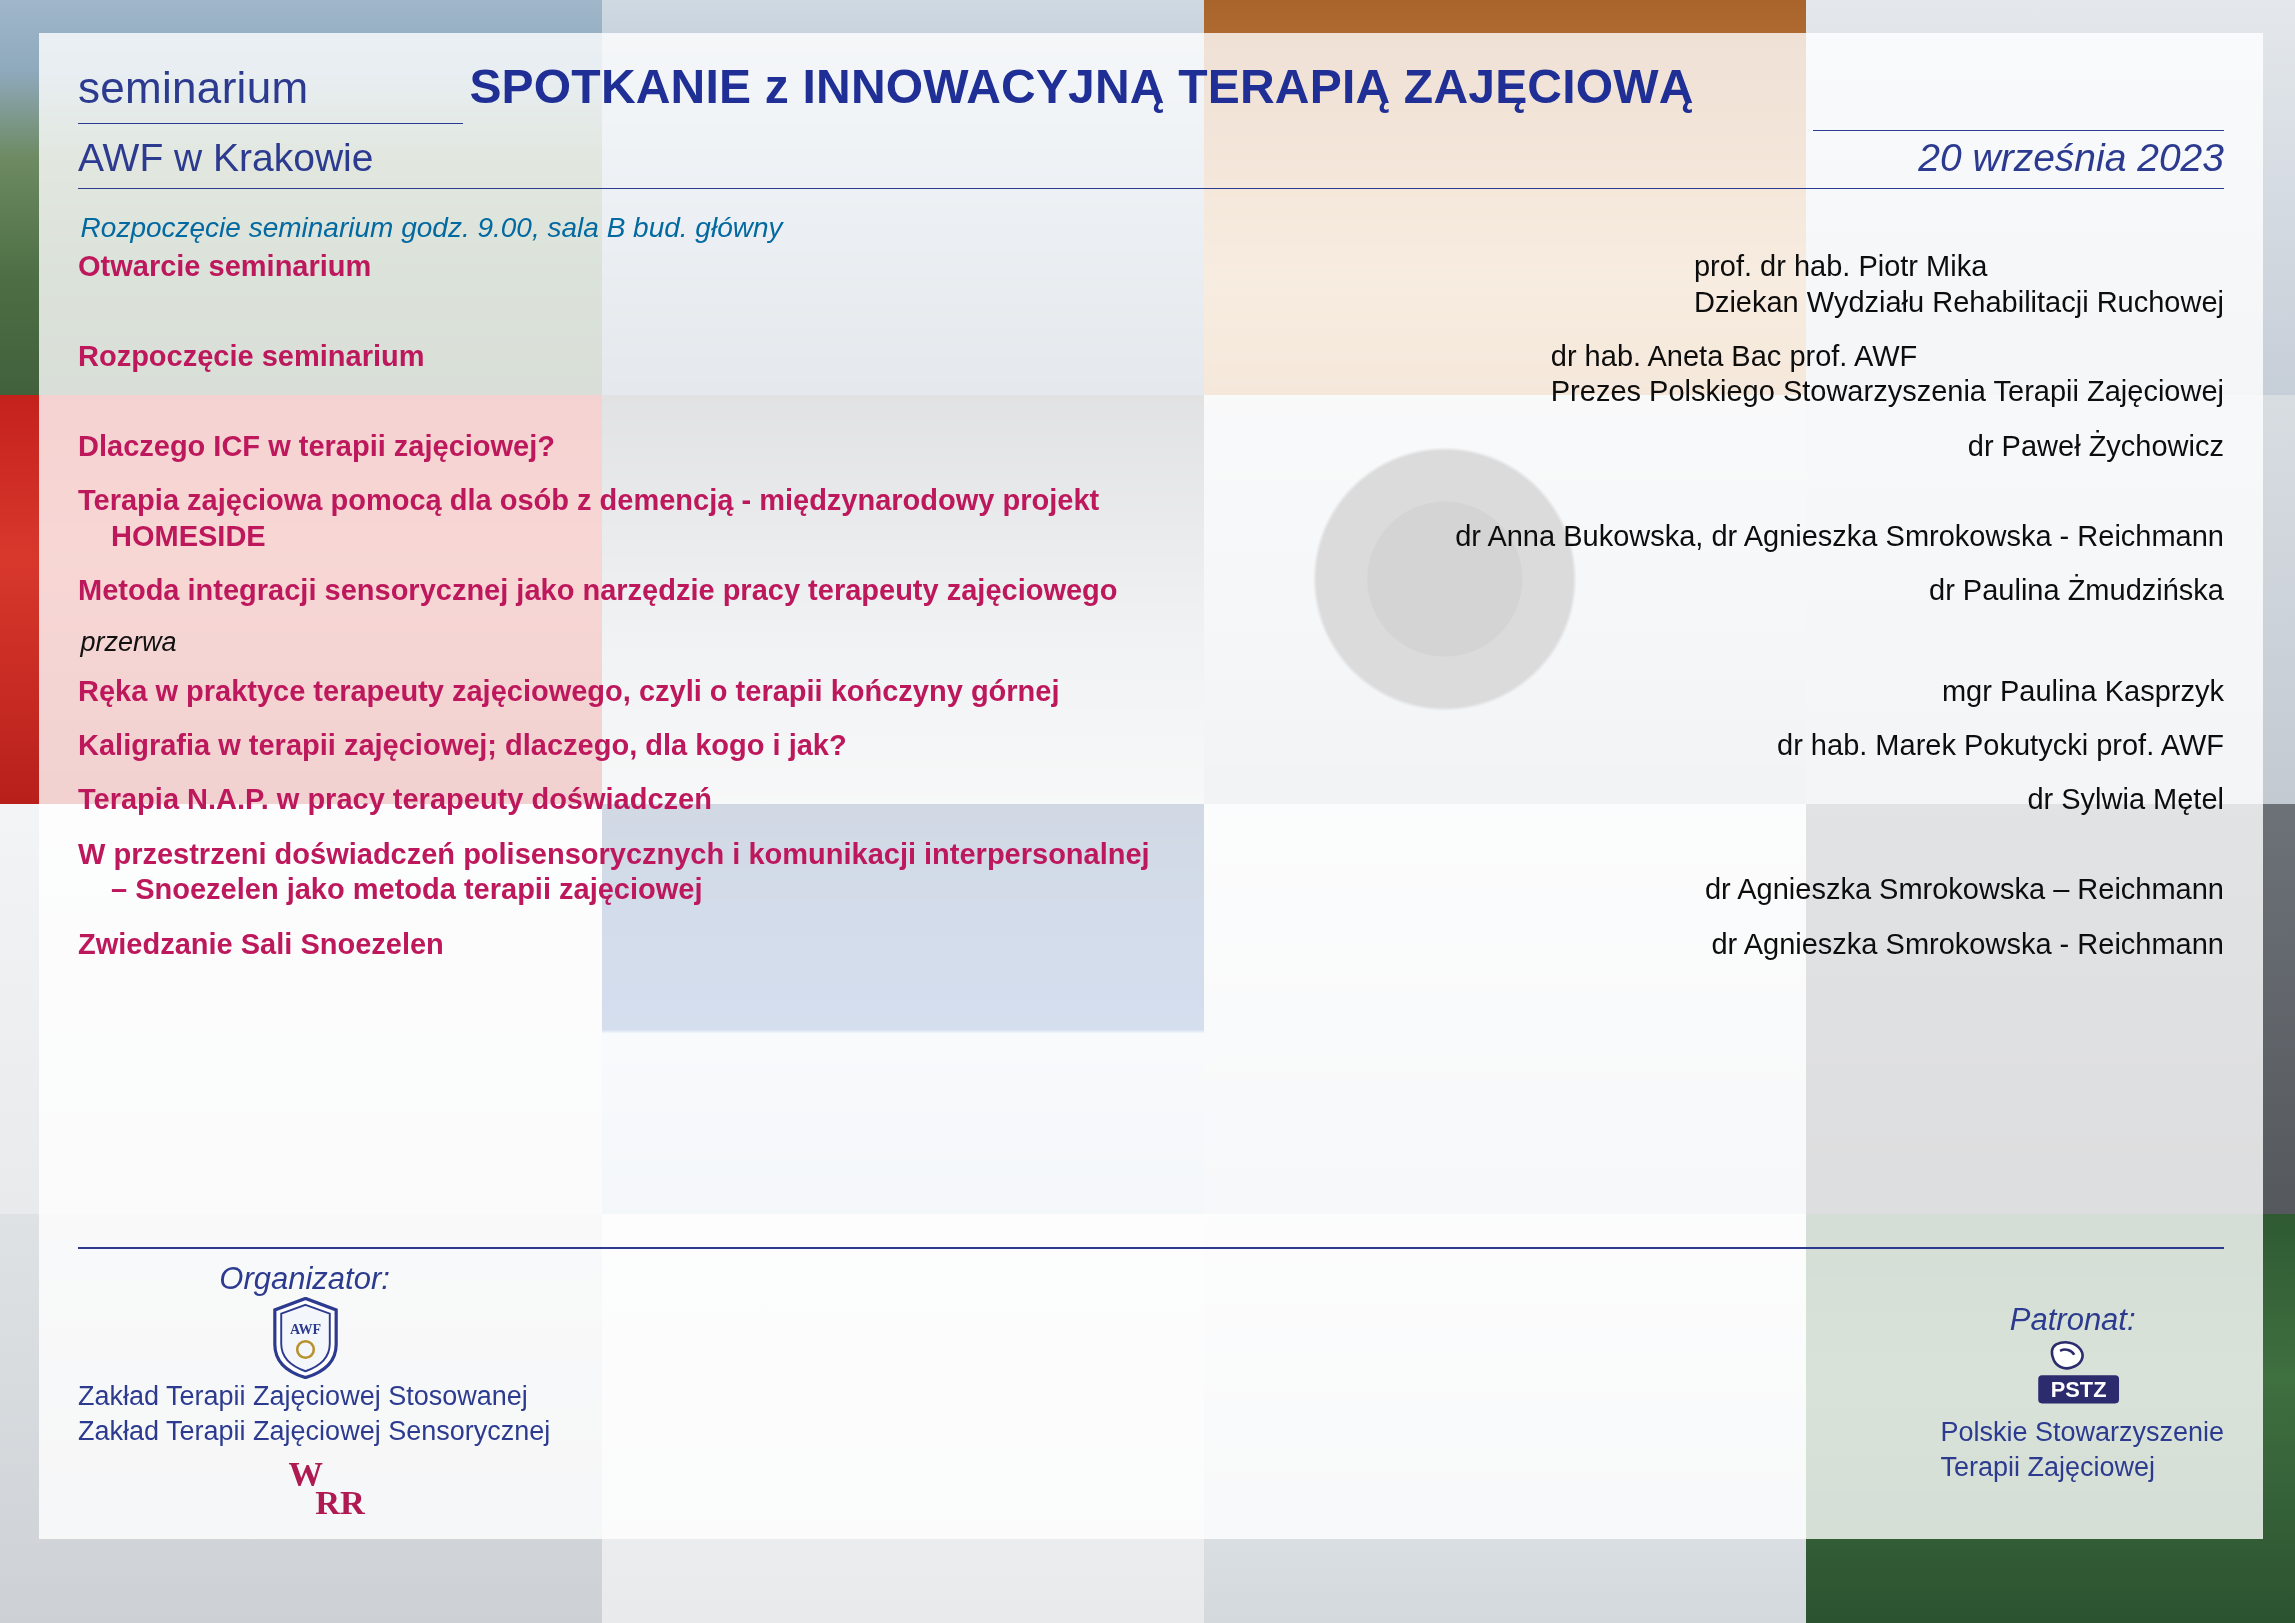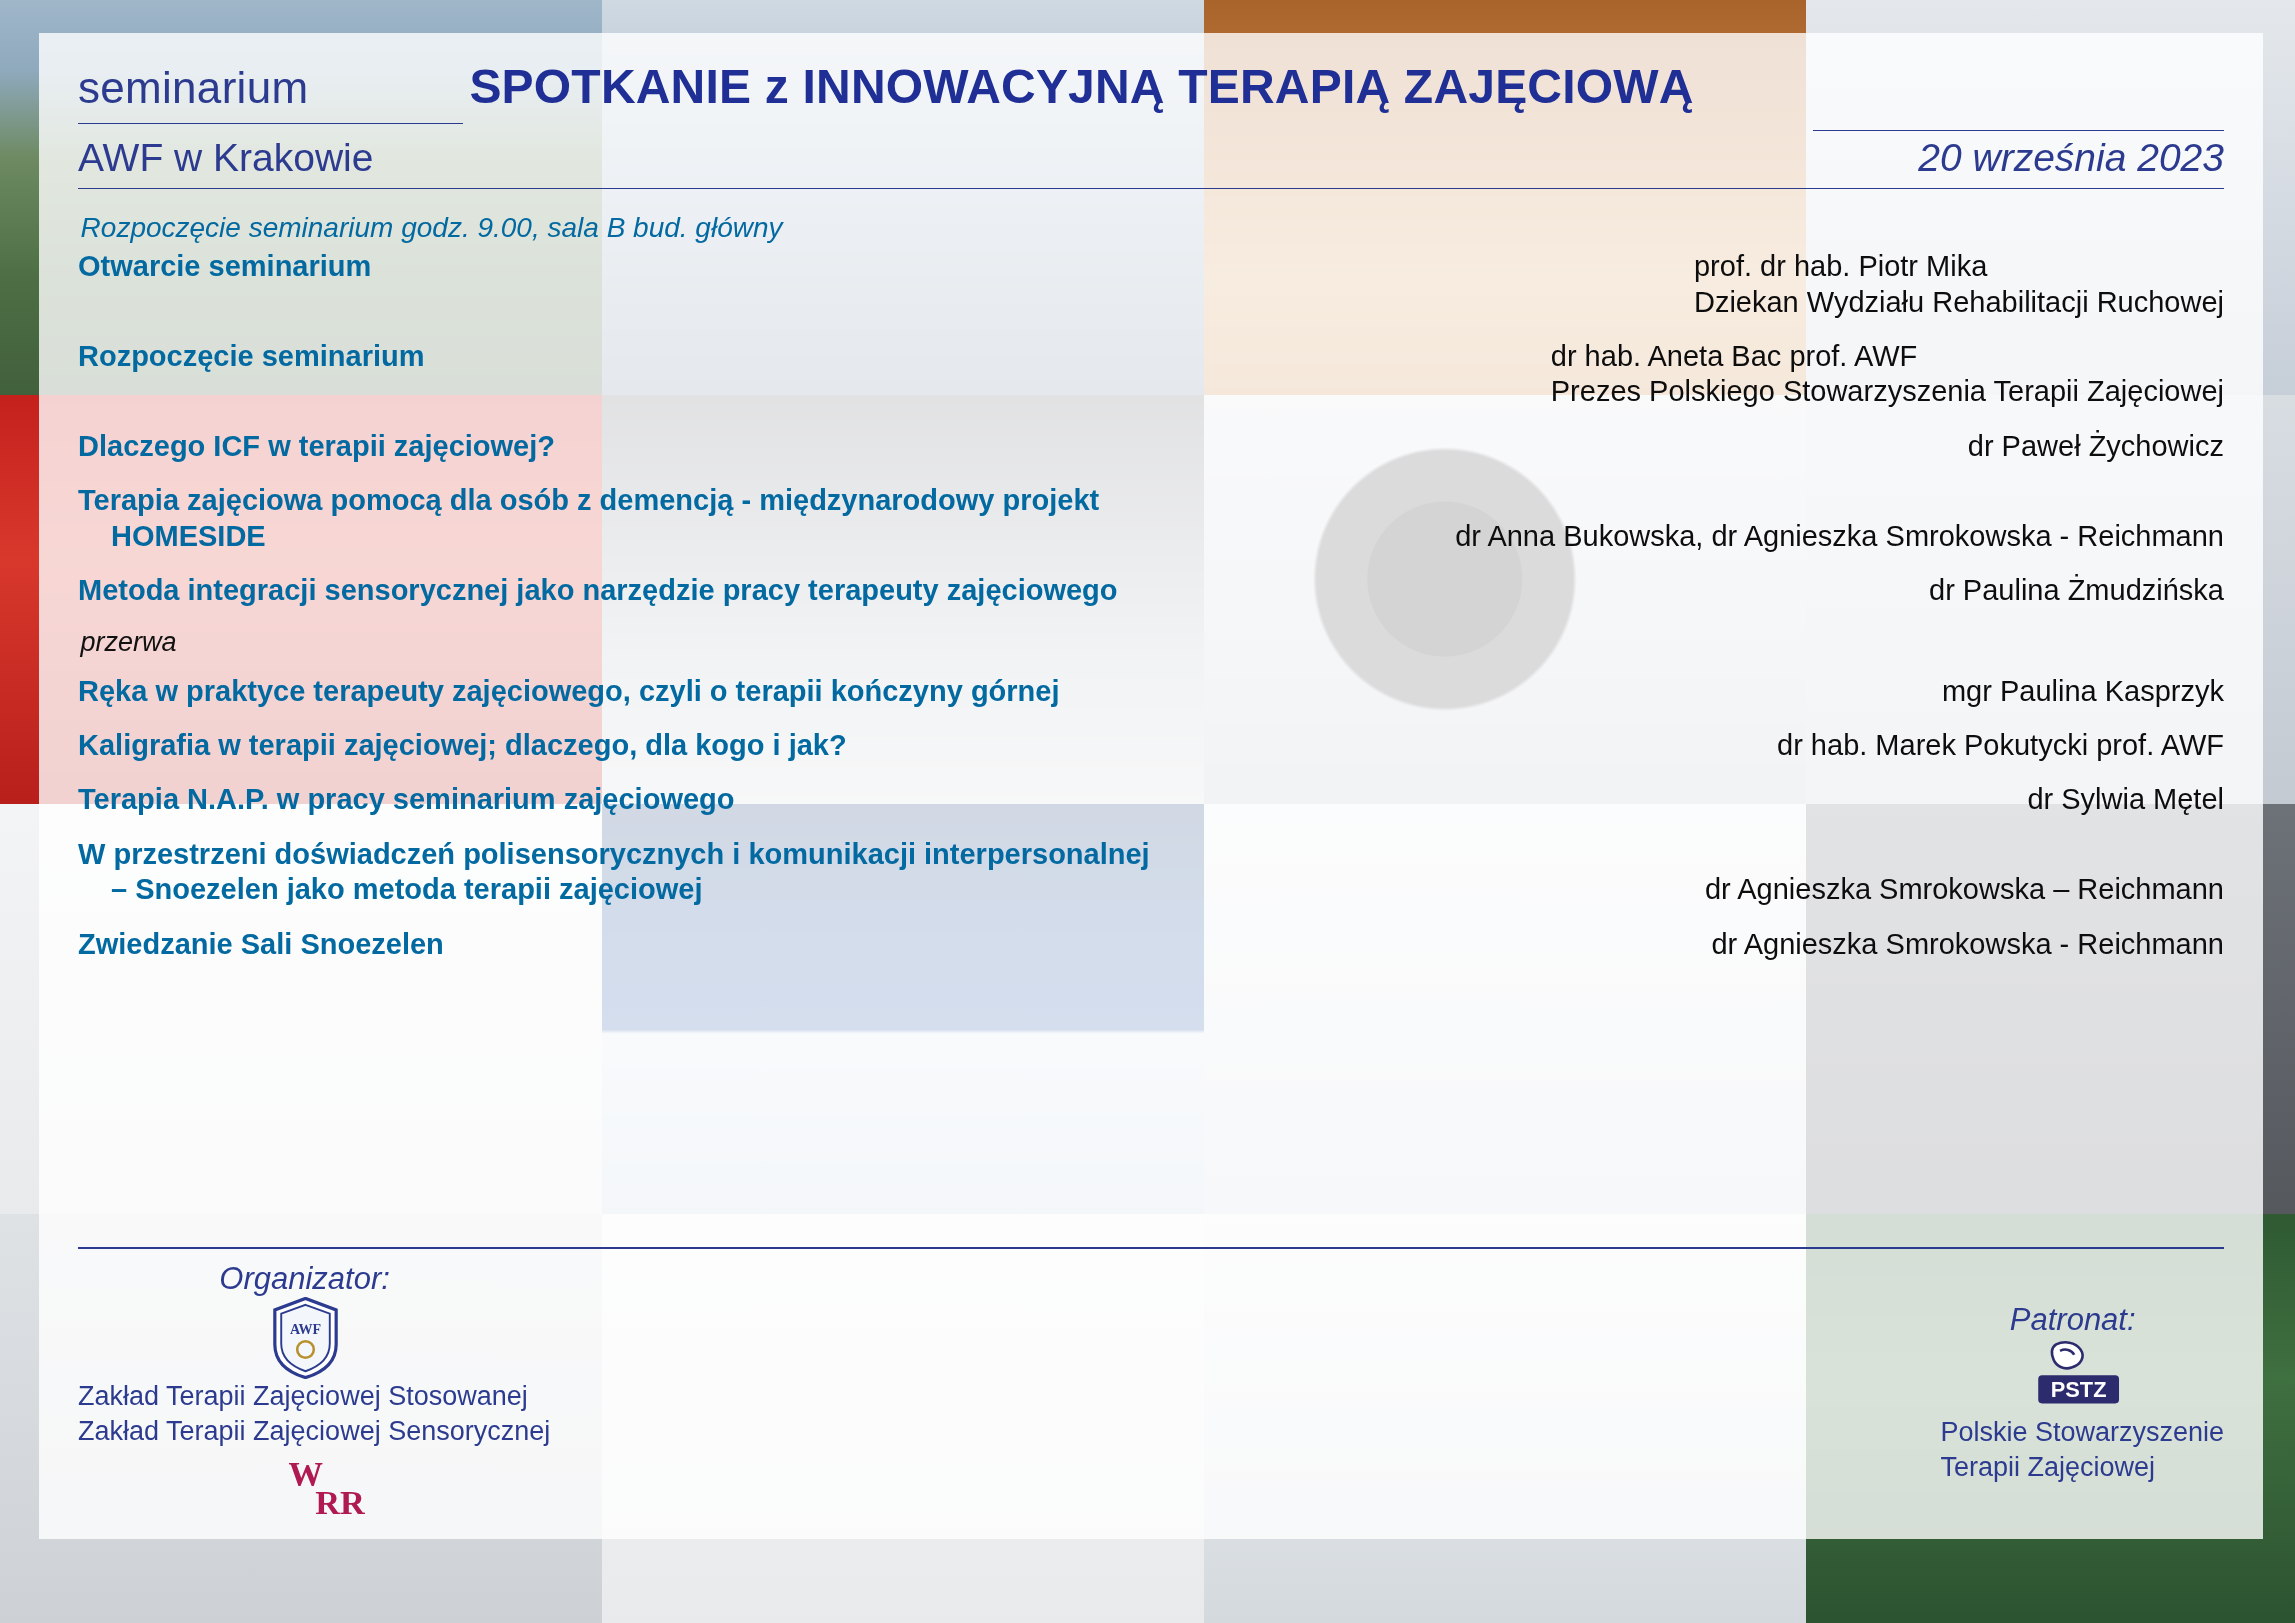--- a/index.html
+++ b/index.html
@@ -179,21 +179,21 @@
   }
   .row {
     display: flex;
     justify-content: space-between;
     align-items: flex-start;
     margin-bottom: 19px;
   }
   .topic {
     font-weight: bold;
     font-size: 29px;
-    color: #0369a1;
+    color: #be185d;
     line-height: 1.22;
     flex: 1 1 auto;
     padding-right: 26px;
   }
   .topic .indent { display: block; padding-left: 33px; }
   .speaker {
     font-size: 29px;
     color: #0d0d0d;
     text-align: left;
     line-height: 1.22;
@@ -343,21 +343,21 @@
       <div class="speaker">mgr Paulina Kasprzyk</div>
     </div>
 
     <div class="row">
       <div class="topic">Kaligrafia w terapii zajęciowej; dlaczego, dla kogo i jak?</div>
       <div class="speaker">dr hab. Marek Pokutycki prof. AWF</div>
     </div>
 
 
     <div class="row">
-      <div class="topic">Terapia N.A.P. w pracy seminarium zajęciowego</div>
+      <div class="topic">Terapia N.A.P. w pracy terapeuty doświadczeń</div>
       <div class="speaker">dr Sylwia Mętel</div>
     </div>
 
     <div class="row two-line-row">
       <div class="topic">
         <span>W przestrzeni doświadczeń polisensorycznych i komunikacji interpersonalnej</span>
         <span class="indent">– Snoezelen jako metoda terapii zajęciowej</span>
       </div>
       <div class="speaker">dr Agnieszka Smrokowska – Reichmann</div>
     </div>

